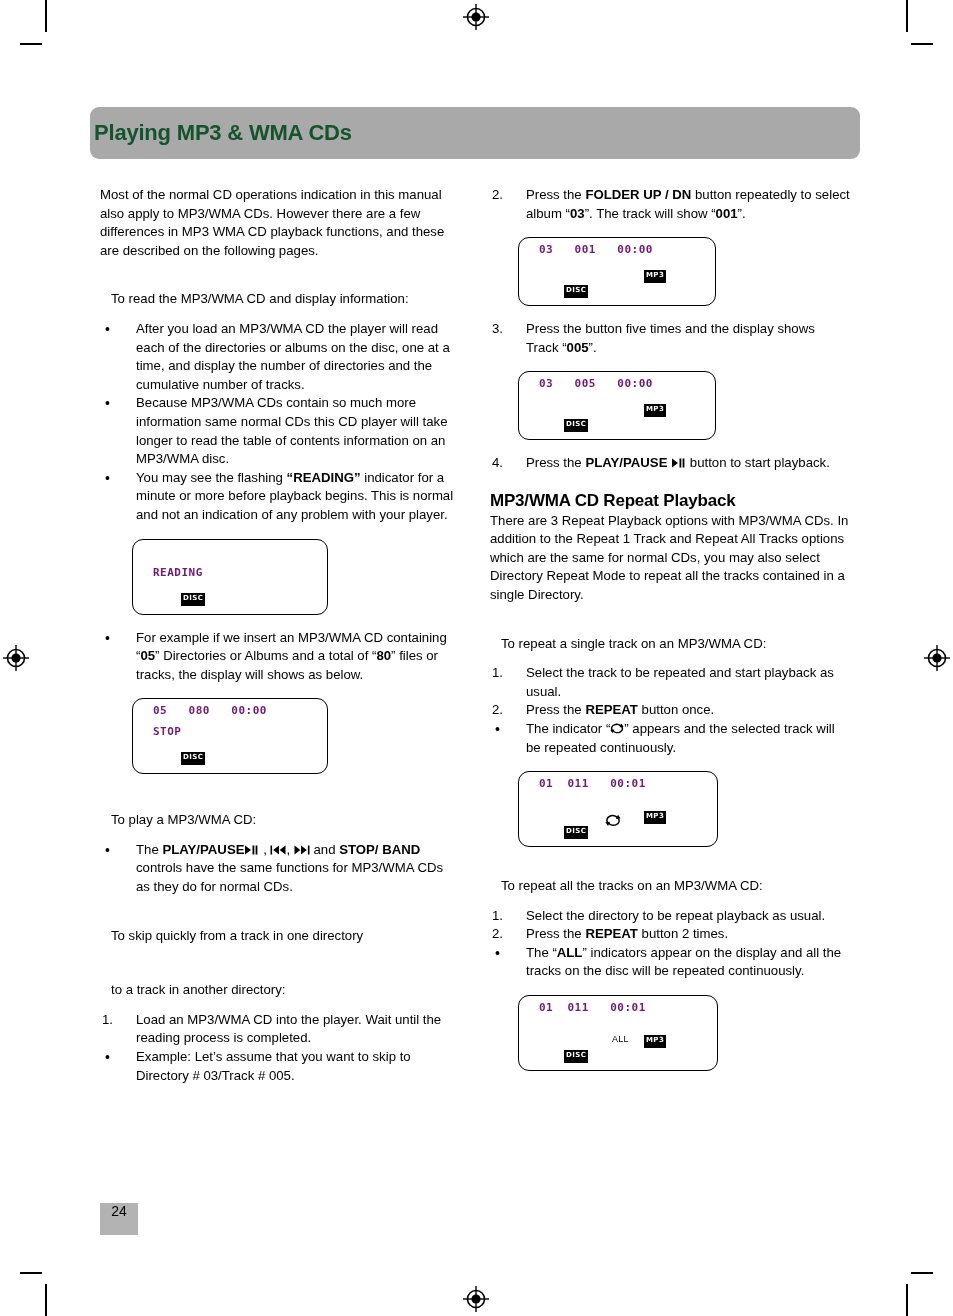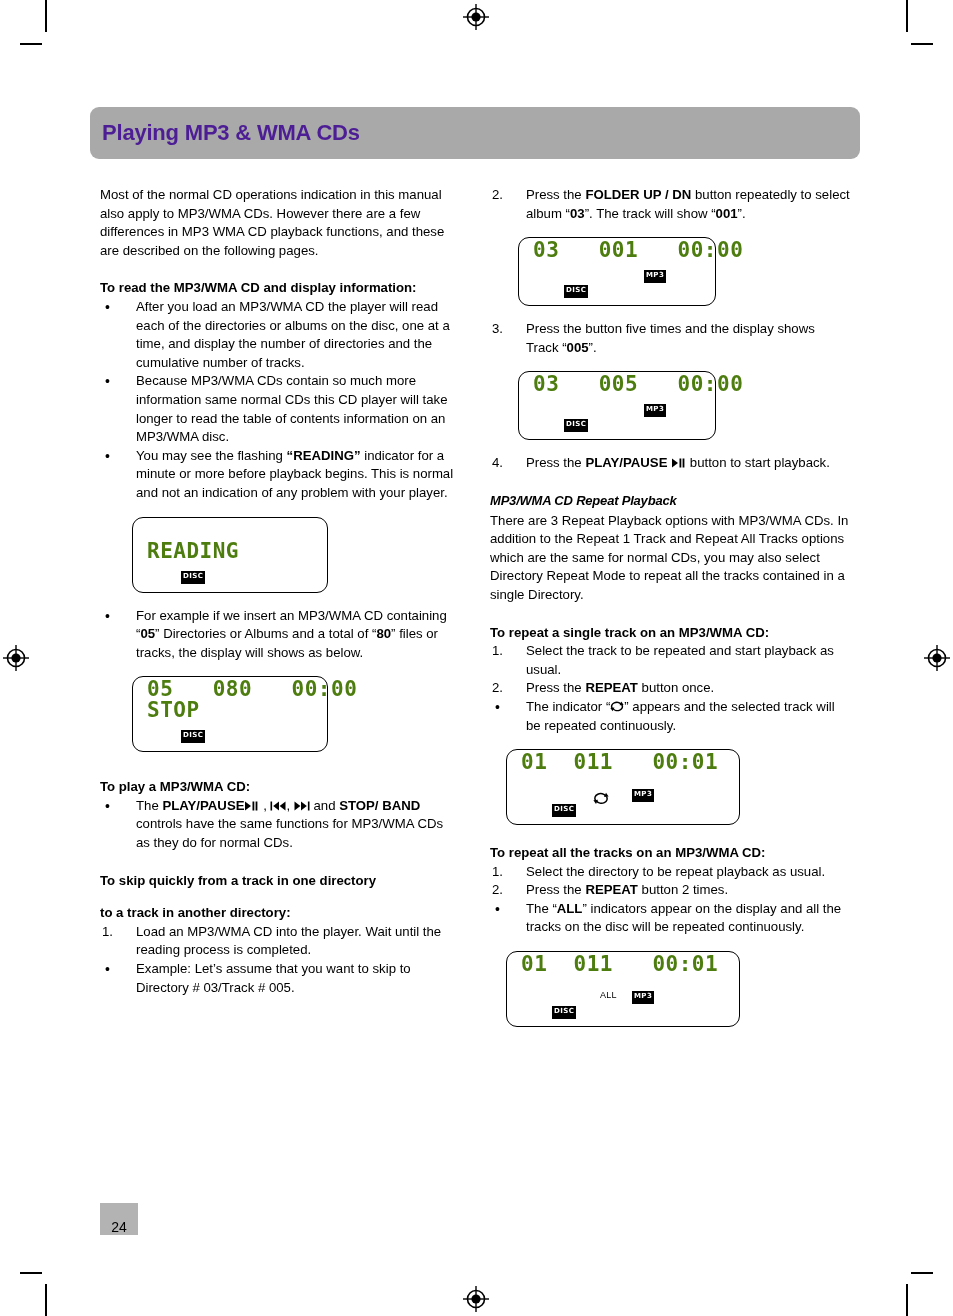--- a/index.html
+++ b/index.html
@@ -35,51 +35,50 @@
     width: 770px;
     height: 52px;
     background: #a9a9a9;
     border-radius: 9px;
     display: flex;
     align-items: center;
   }
   .title-banner .title-text {
     font-size: 22px;
     font-weight: bold;
-    color: #4c1d95;
-    padding-left: 12px;
+    color: #14532d;
+    padding-left: 4px;
     letter-spacing: -0.2px;
   }
 
   
   .col {
     position: absolute;
     top: 186px;
     width: 360px;
     font-size: 13.2px;
     line-height: 18.6px;
   }
   .col-left  { left: 100px; }
   .col-right { left: 490px; }
 
   p.para { margin: 0 0 0 0; }
   .gap-s { height: 14px; }
   .gap-m { height: 19px; }
   .gap-l { height: 26px; }
 
   .subhead {
-    font-weight: bold;
-    margin: 0;
+    font-weight: normal;
+    margin: 11px;
   }
   h2.section-head {
-    font-size: 13px;
+    font-size: 17px;
     font-weight: bold;
     margin: 0 0 1px 0;
     letter-spacing: -0.2px;
-    font-style: italic;
   }
 
   
   ul.bullets, ol.numbers {
     margin: 0;
     padding: 0;
     list-style: none;
   }
   li.item {
     position: relative;
@@ -112,33 +111,33 @@
     height: 76px;
     margin-left: 32px;
     text-align: center;
   }
   .lcd-right {
     width: 198px;
     height: 69px;
     margin-left: 28px;
   }
   .lcd-right-tall {
-    width: 234px;
+    width: 200px;
     height: 76px;
-    margin-left: 16px;
+    margin-left: 28px;
   }
   .lcd-line {
     position: absolute;
-    left: 14px;
+    left: 20px;
     font-family: "DejaVu Sans Mono", monospace;
     font-weight: bold;
-    font-size: 21px;
+    font-size: 11px;
     letter-spacing: 0.5px;
     white-space: pre;
-    color: #4d7c0f;
+    color: #701a75;
   }
   .lcd-line-1 { top: 3px; }
   .lcd-line-2 { top: 24px; }
 
   .badge {
     position: absolute;
     background: #000;
     color: #fff;
     font-family: "DejaVu Sans", sans-serif;
     font-size: 7px;
@@ -177,21 +176,21 @@
 
   
   .page-number {
     position: absolute;
     left: 100px;
     top: 1203px;
     width: 38px;
     height: 32px;
     background: #b3b3b3;
     display: flex;
-    align-items: flex-end;
+    align-items: flex-start;
     justify-content: center;
     font-size: 14px;
     color: #000;
   }
 
   b { font-weight: bold; }
 </style>
 </head>
 <body>
 

